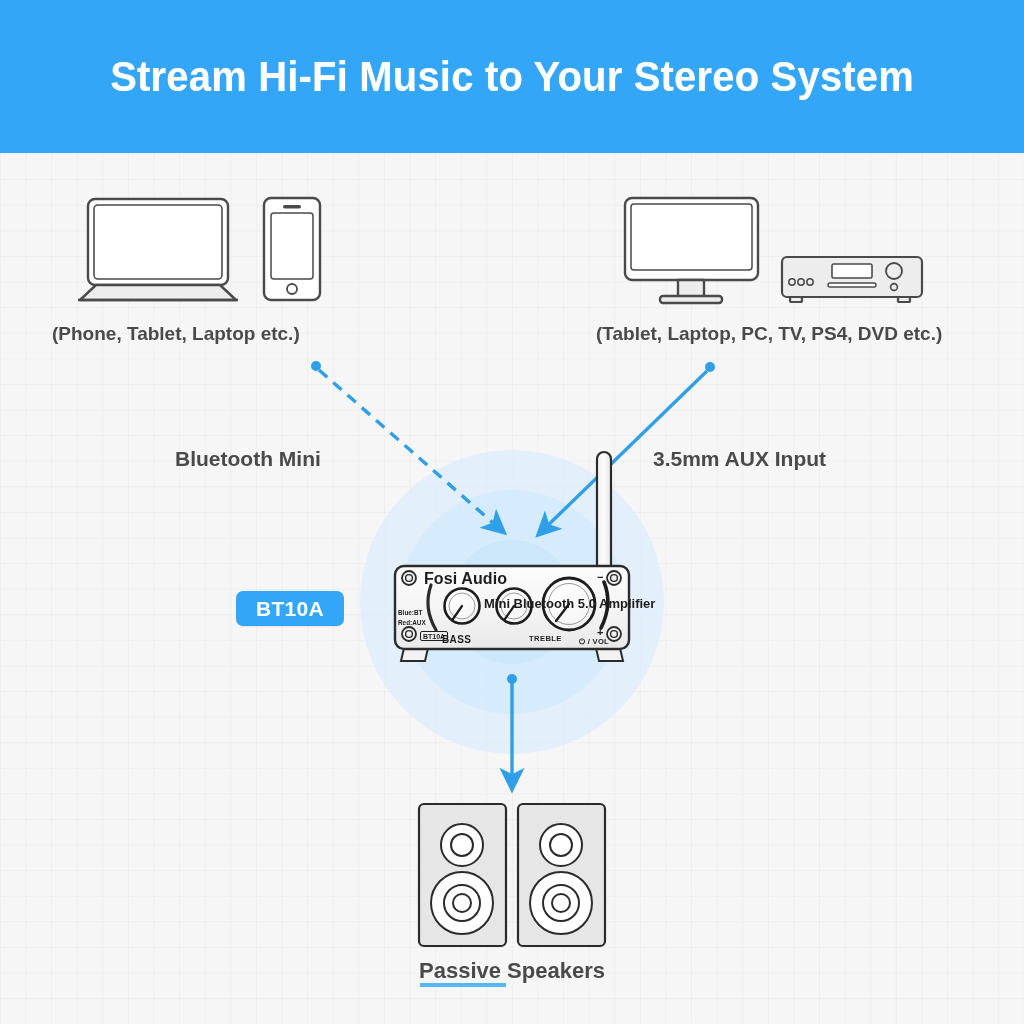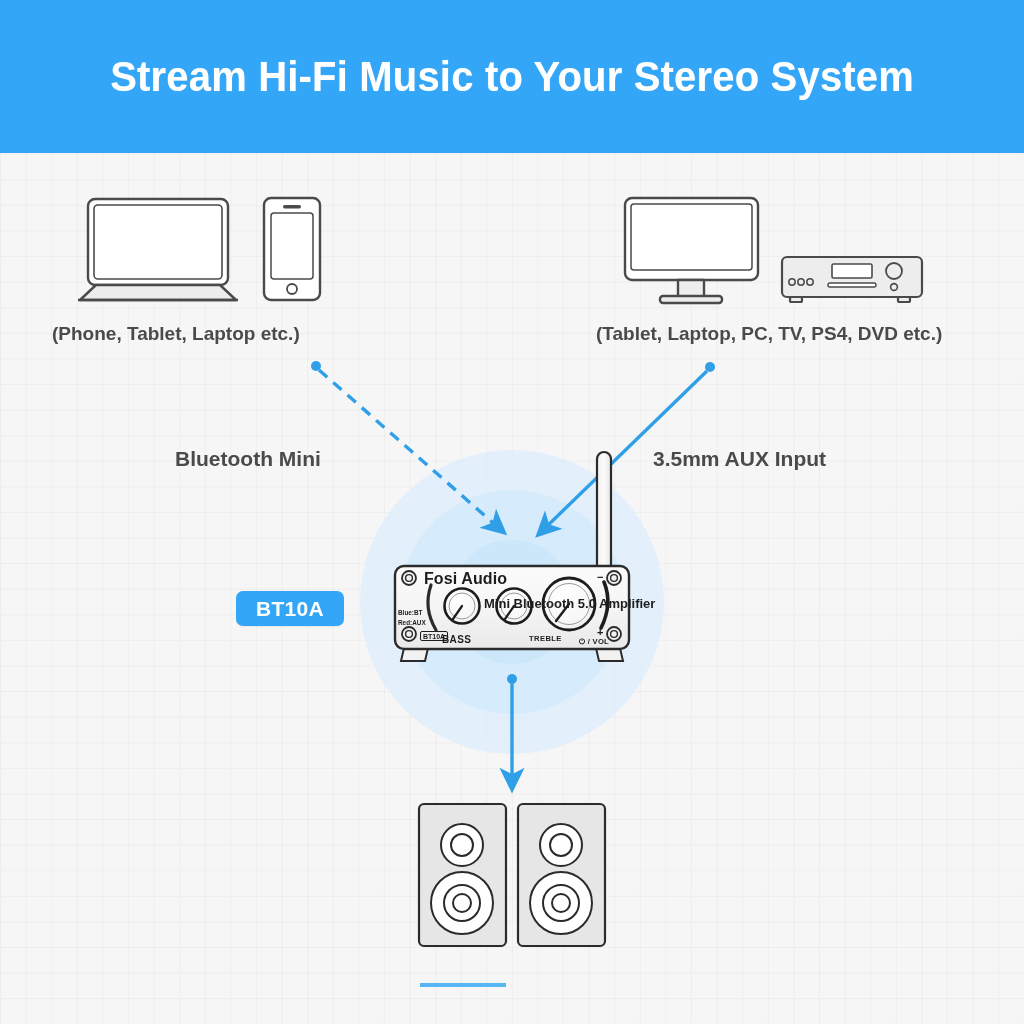--- a/index.html
+++ b/index.html
@@ -277,15 +277,16 @@
     <g>
       <rect x="518" y="804" width="87" height="142" rx="5" fill="#e6e6e6" stroke="#2b2b2b" stroke-width="2.2"></rect>
       <circle cx="561" cy="845" r="21" fill="#ffffff" stroke="#2b2b2b" stroke-width="2"></circle>
       <circle cx="561" cy="845" r="11" fill="#ffffff" stroke="#2b2b2b" stroke-width="2"></circle>
       <circle cx="561" cy="903" r="31" fill="#ffffff" stroke="#2b2b2b" stroke-width="2"></circle>
       <circle cx="561" cy="903" r="18" fill="#ffffff" stroke="#2b2b2b" stroke-width="2"></circle>
       <circle cx="561" cy="903" r="9" fill="#ffffff" stroke="#2b2b2b" stroke-width="2"></circle>
     </g>
   </svg>
 
+  <div class="caption" style="left:419px;top:958px;font-size:22px;">Passive Speakers</div>
   <div id="speakers-underline"></div>
 
 </div>
 
 </body></html>

